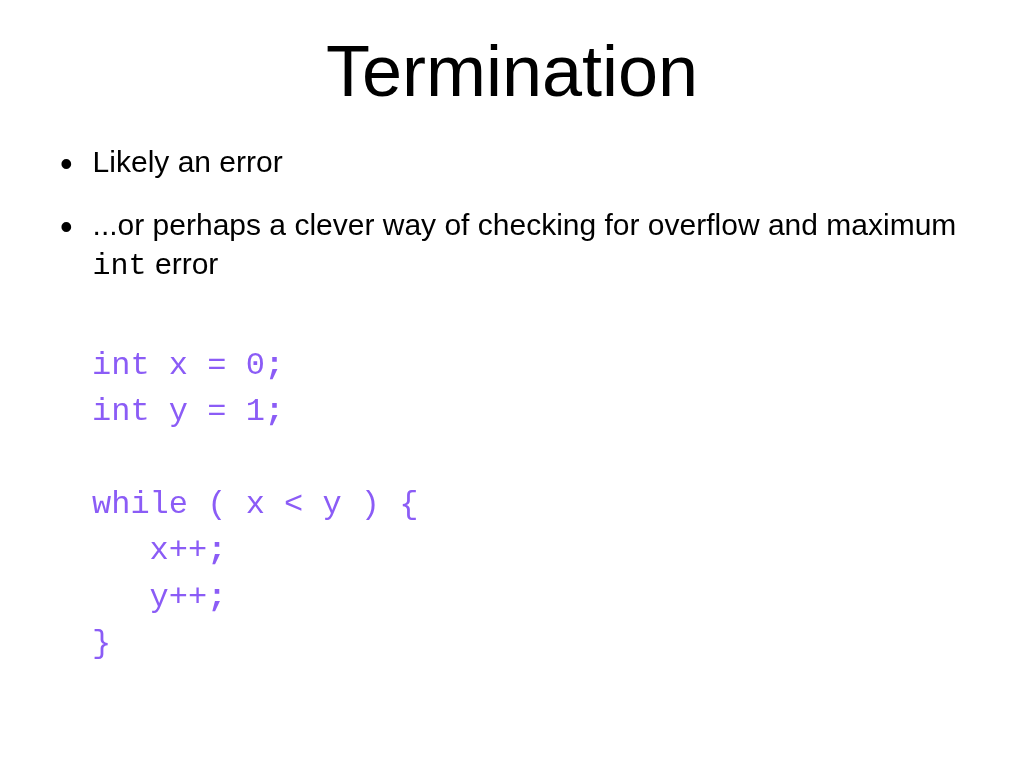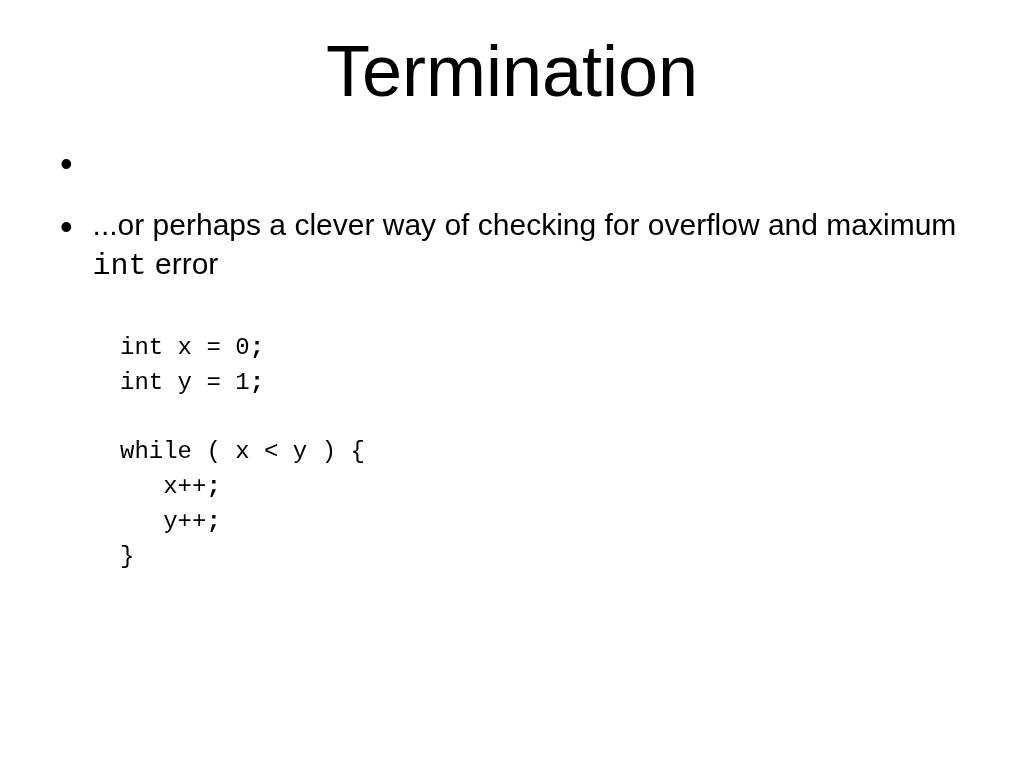--- a/index.html
+++ b/index.html
@@ -61,41 +61,42 @@
     }
 
     .inline-code {
       font-family: 'Courier New', Courier, monospace;
       font-size: 30px;
       text-align: center;
     }
 
     .code-block {
       font-family: 'Courier New', Courier, monospace;
-      font-size: 24px;
-      color: #000000;
+      font-size: 32px;
+      color: #8b5cf6;
       margin-top: 10px;
-      margin-left: 60px;
+      margin-left: 32px;
       line-height: 1.45;
       white-space: pre;
     }
 
     .bold-semi {
       font-weight: bold;
     }
   </style>
 </head>
 <body>
 
 <div class="slide">
   <h1 class="title">Termination</h1>
 
   <ul class="bullet-list">
     <li class="bullet-item">
       <span class="bullet-dot">•</span>
+      <span class="bullet-text">Likely an error</span>
     </li>
     <li class="bullet-item" style="flex-direction: column;">
       <div style="display:flex; align-items: flex-start;">
         <span class="bullet-dot">•</span>
         <span class="bullet-text">
           <span>...or perhaps a clever way of checking for overflow and maximum </span><span class="inline-code">int</span><span> error</span>
         </span>
       </div>
       <div class="code-block">
 <span>int x = 0<span class="bold-semi">;</span></span>

